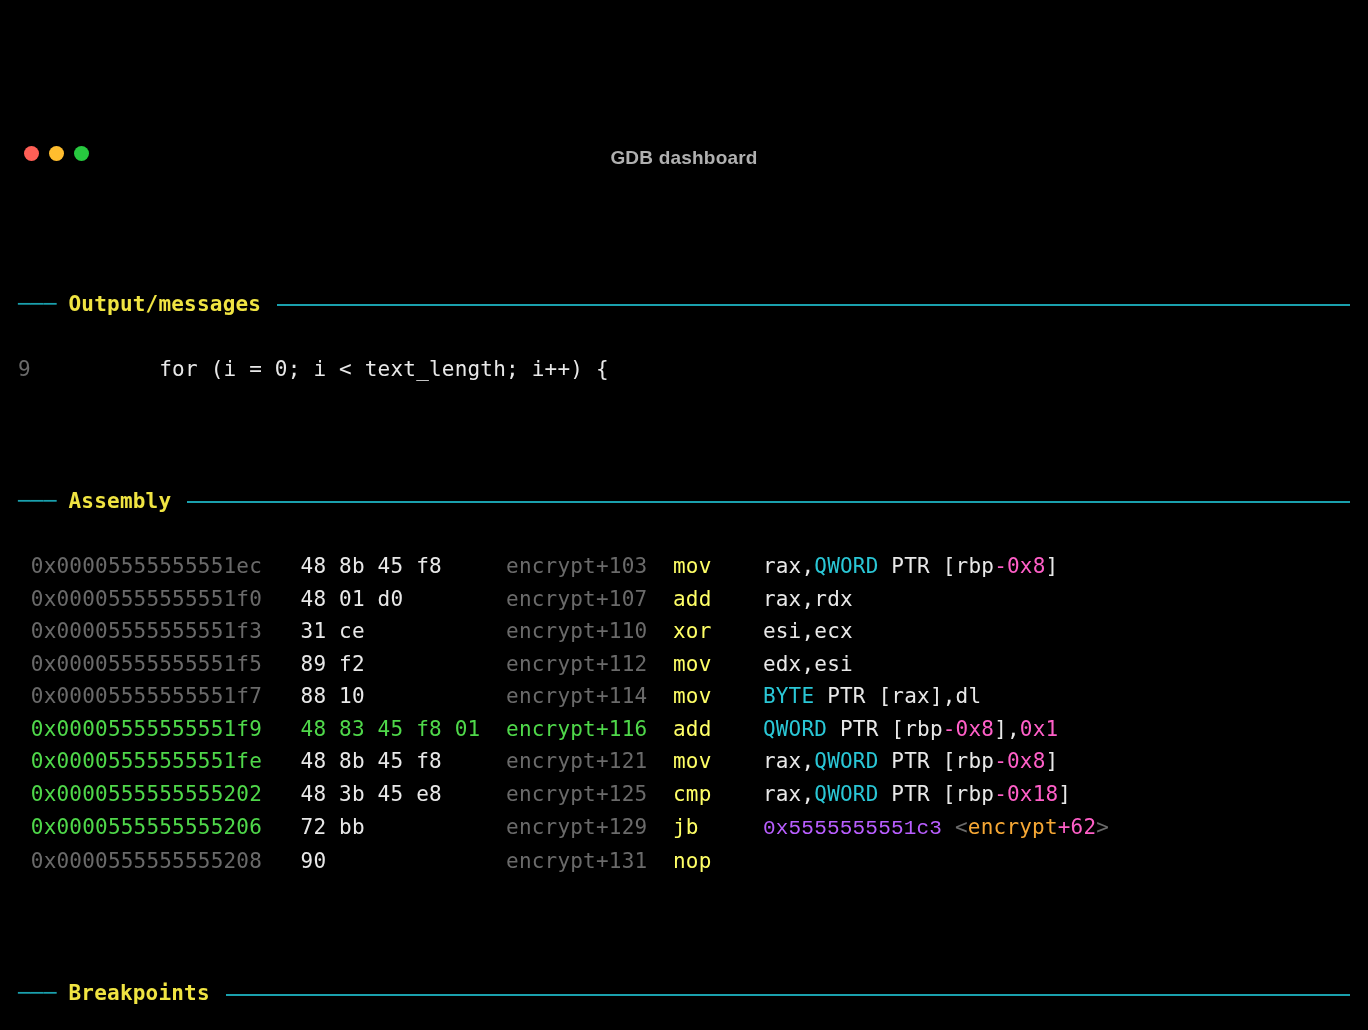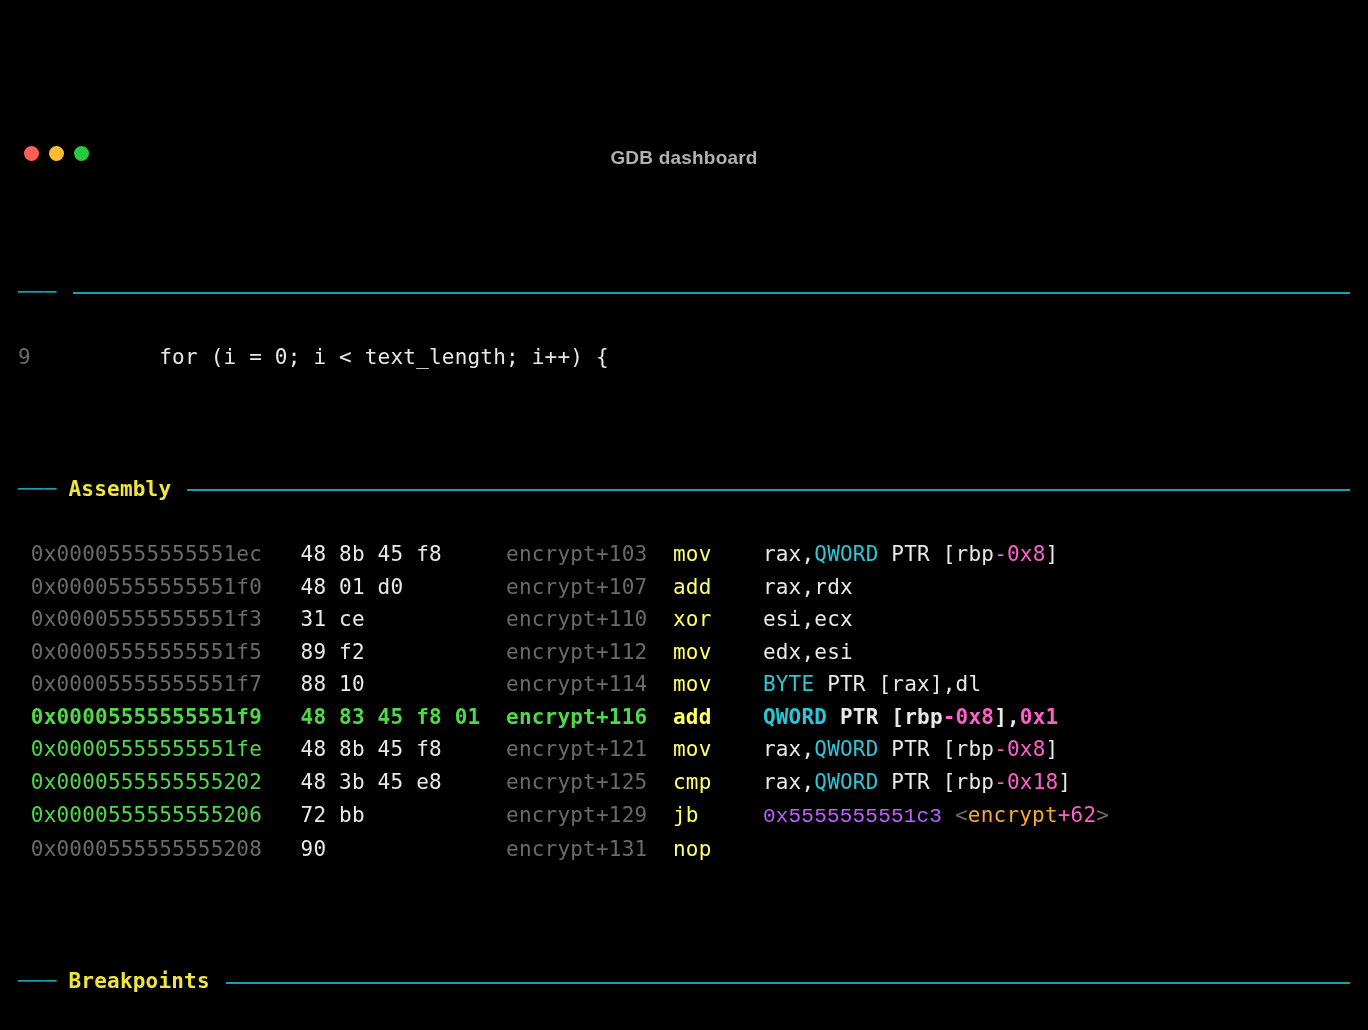--- a/index.html
+++ b/index.html
@@ -31,20 +31,21 @@
     height: 1030px;
     overflow: hidden;
     padding: 10px 18px 0 18px;
     white-space: pre;
   }
   .titlebar {
     display: flex;
     align-items: center;
     position: relative;
     height: 36px;
+    margin-bottom: 12px;
     justify-content: center;
   }
   .traffic {
     display: flex;
     gap: 10px;
     position: absolute;
     left: 6px;
     top: 6px;
   }
   .dot {
@@ -85,39 +86,40 @@
   }
 
   .c-dim     { color: var(--dim); }
   .c-fg      { color: var(--fg); }
   .c-cyan    { color: var(--cyan); }
   .c-green   { color: var(--green); }
   .c-orange  { color: var(--orange); text-align: right; }
   .c-purple  { color: var(--purple); font-family: Liberation Mono, monospace; }
   .c-pink    { color: var(--pink); }
   .c-byellow { color: var(--brightyellow); }
-  .b         { font-weight: 700; }
+  .b         { font-weight: 400; }
 </style>
 </head>
 <body>
 
 
 
 <div class="titlebar">
   <div class="traffic">
     <div class="dot red"></div>
     <div class="dot amber"></div>
     <div class="dot green"></div>
   </div>
   <div class="wintitle">GDB dashboard</div>
 </div>
 
 
 <div class="section-header">
   <span class="dash">───</span>
+  <span class="label">Output/messages</span>
   <span class="rule"></span>
 </div>
 <div><span class="c-dim">9</span><span class="c-fg">          for (i = 0; i &lt; text_length; i++) {</span></div>
 
 
 <div class="section-header">
   <span class="dash">───</span>
   <span class="label">Assembly</span>
   <span class="rule"></span>
 </div>

